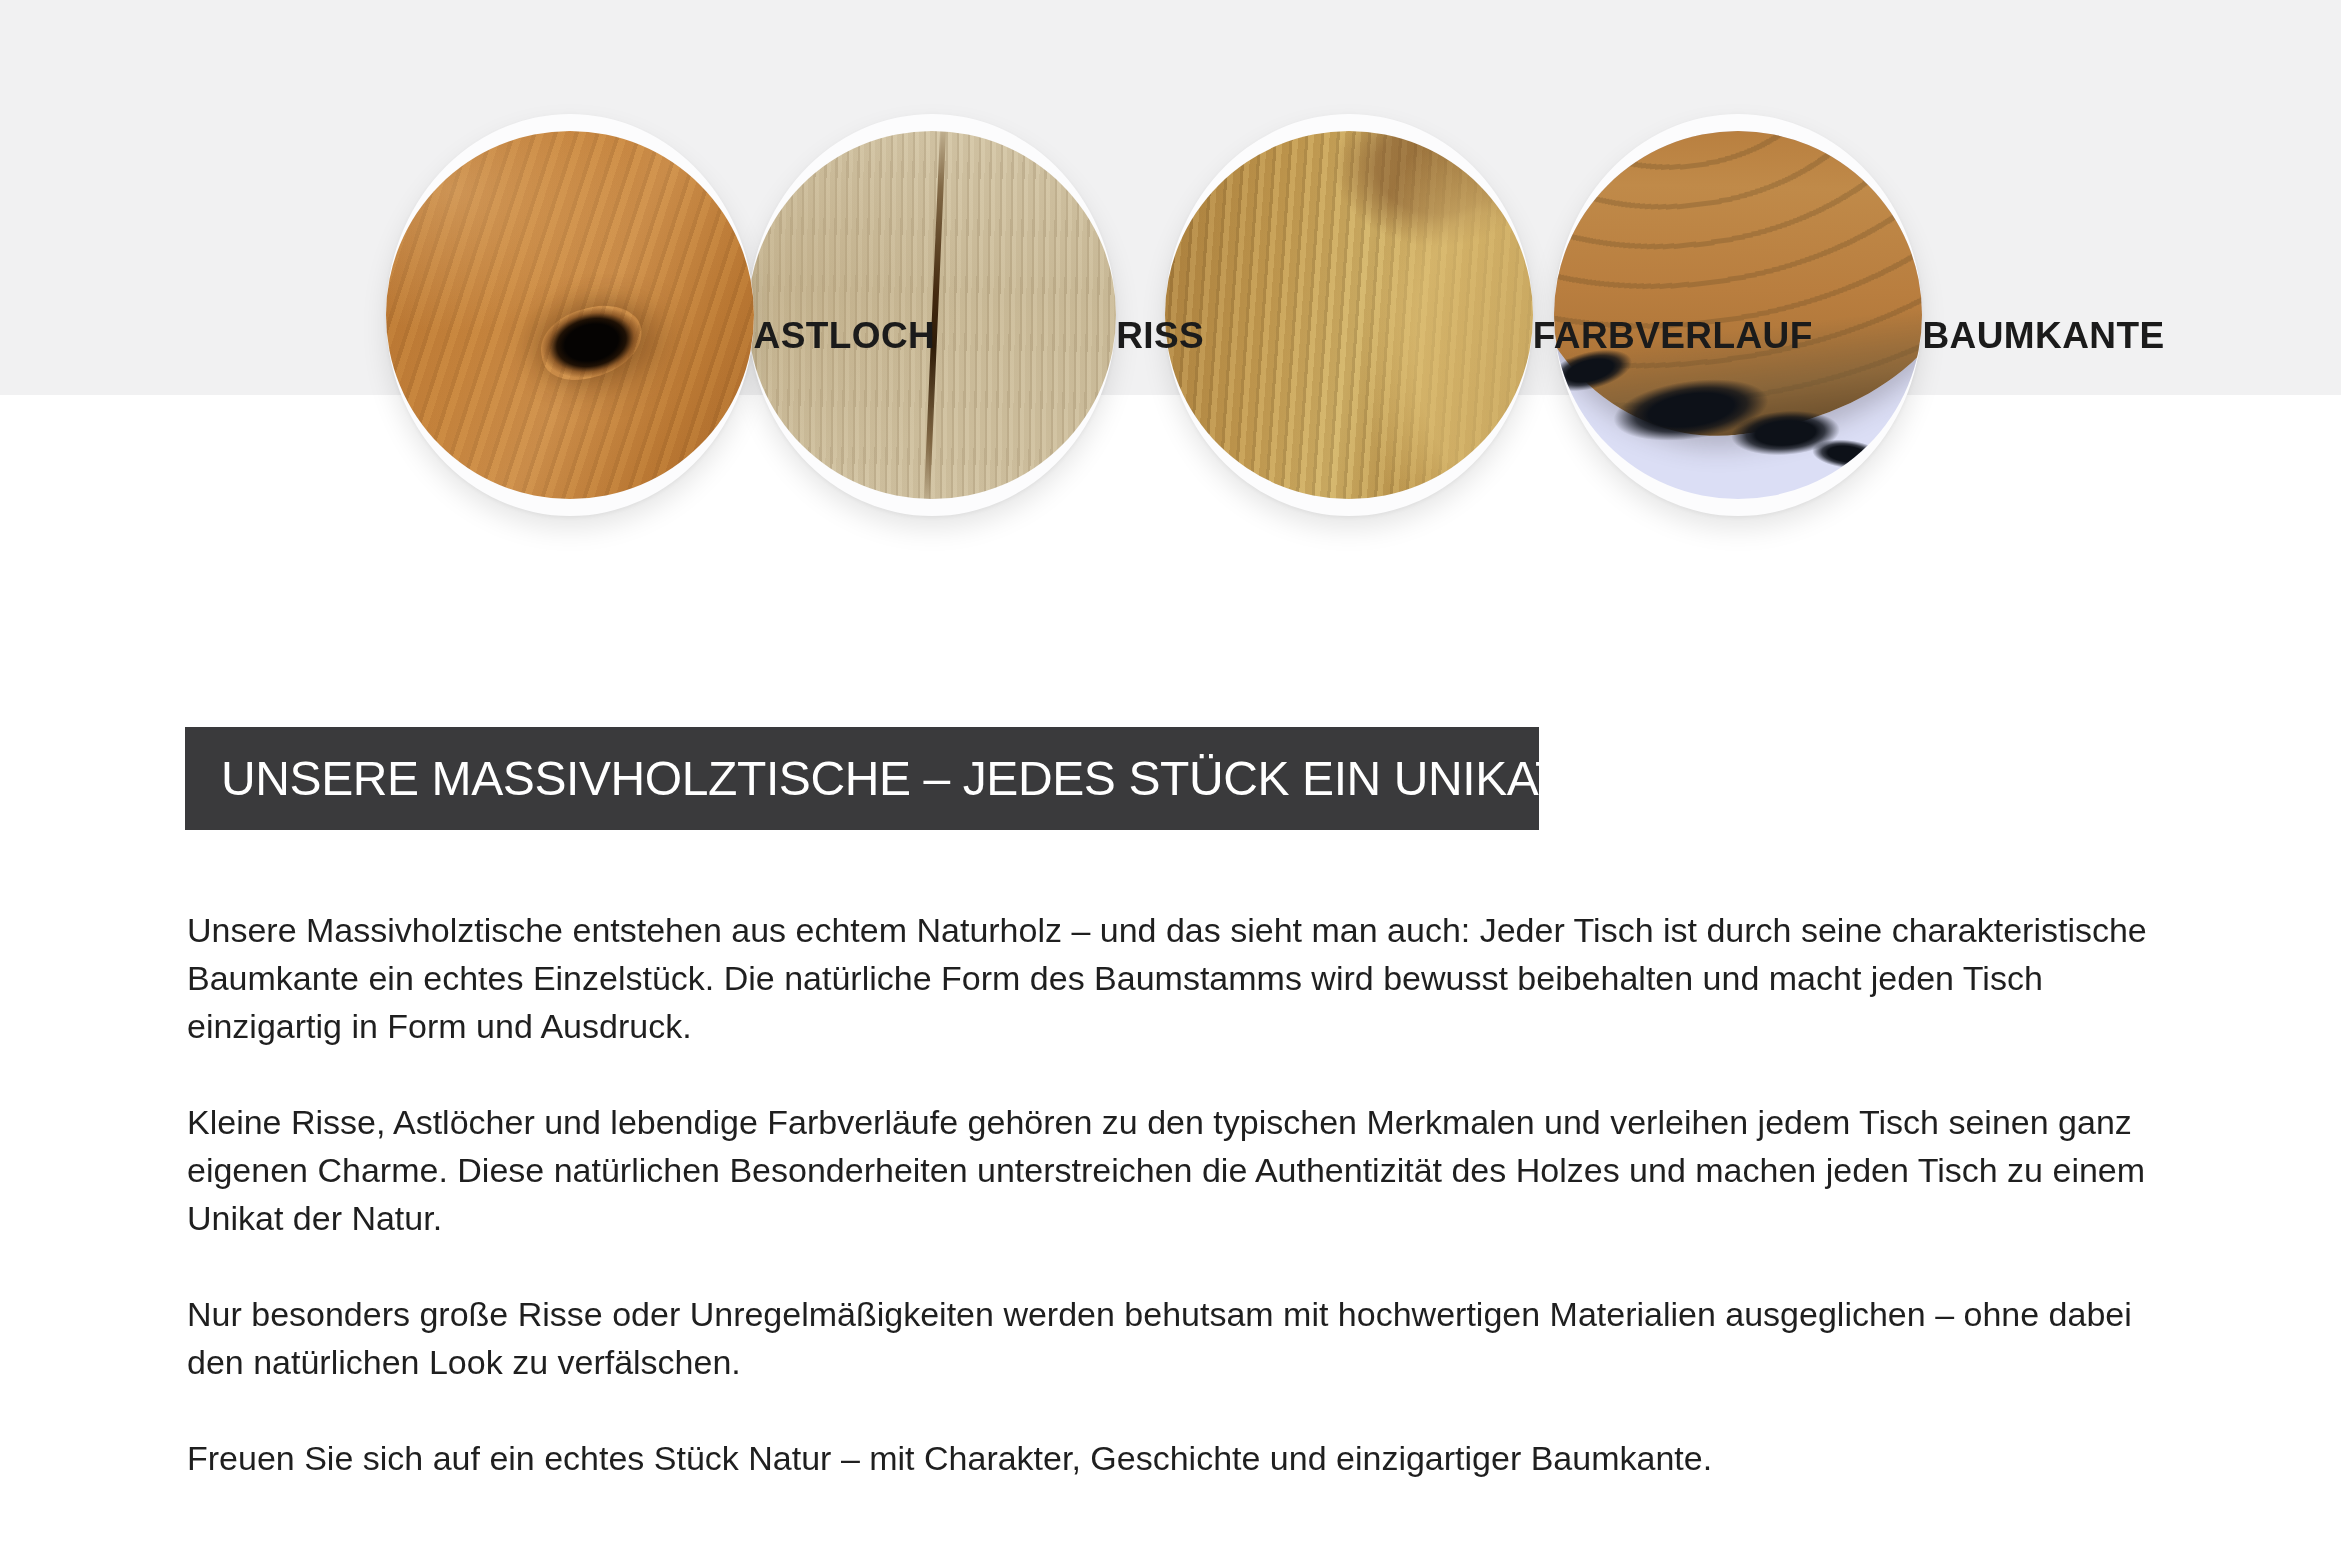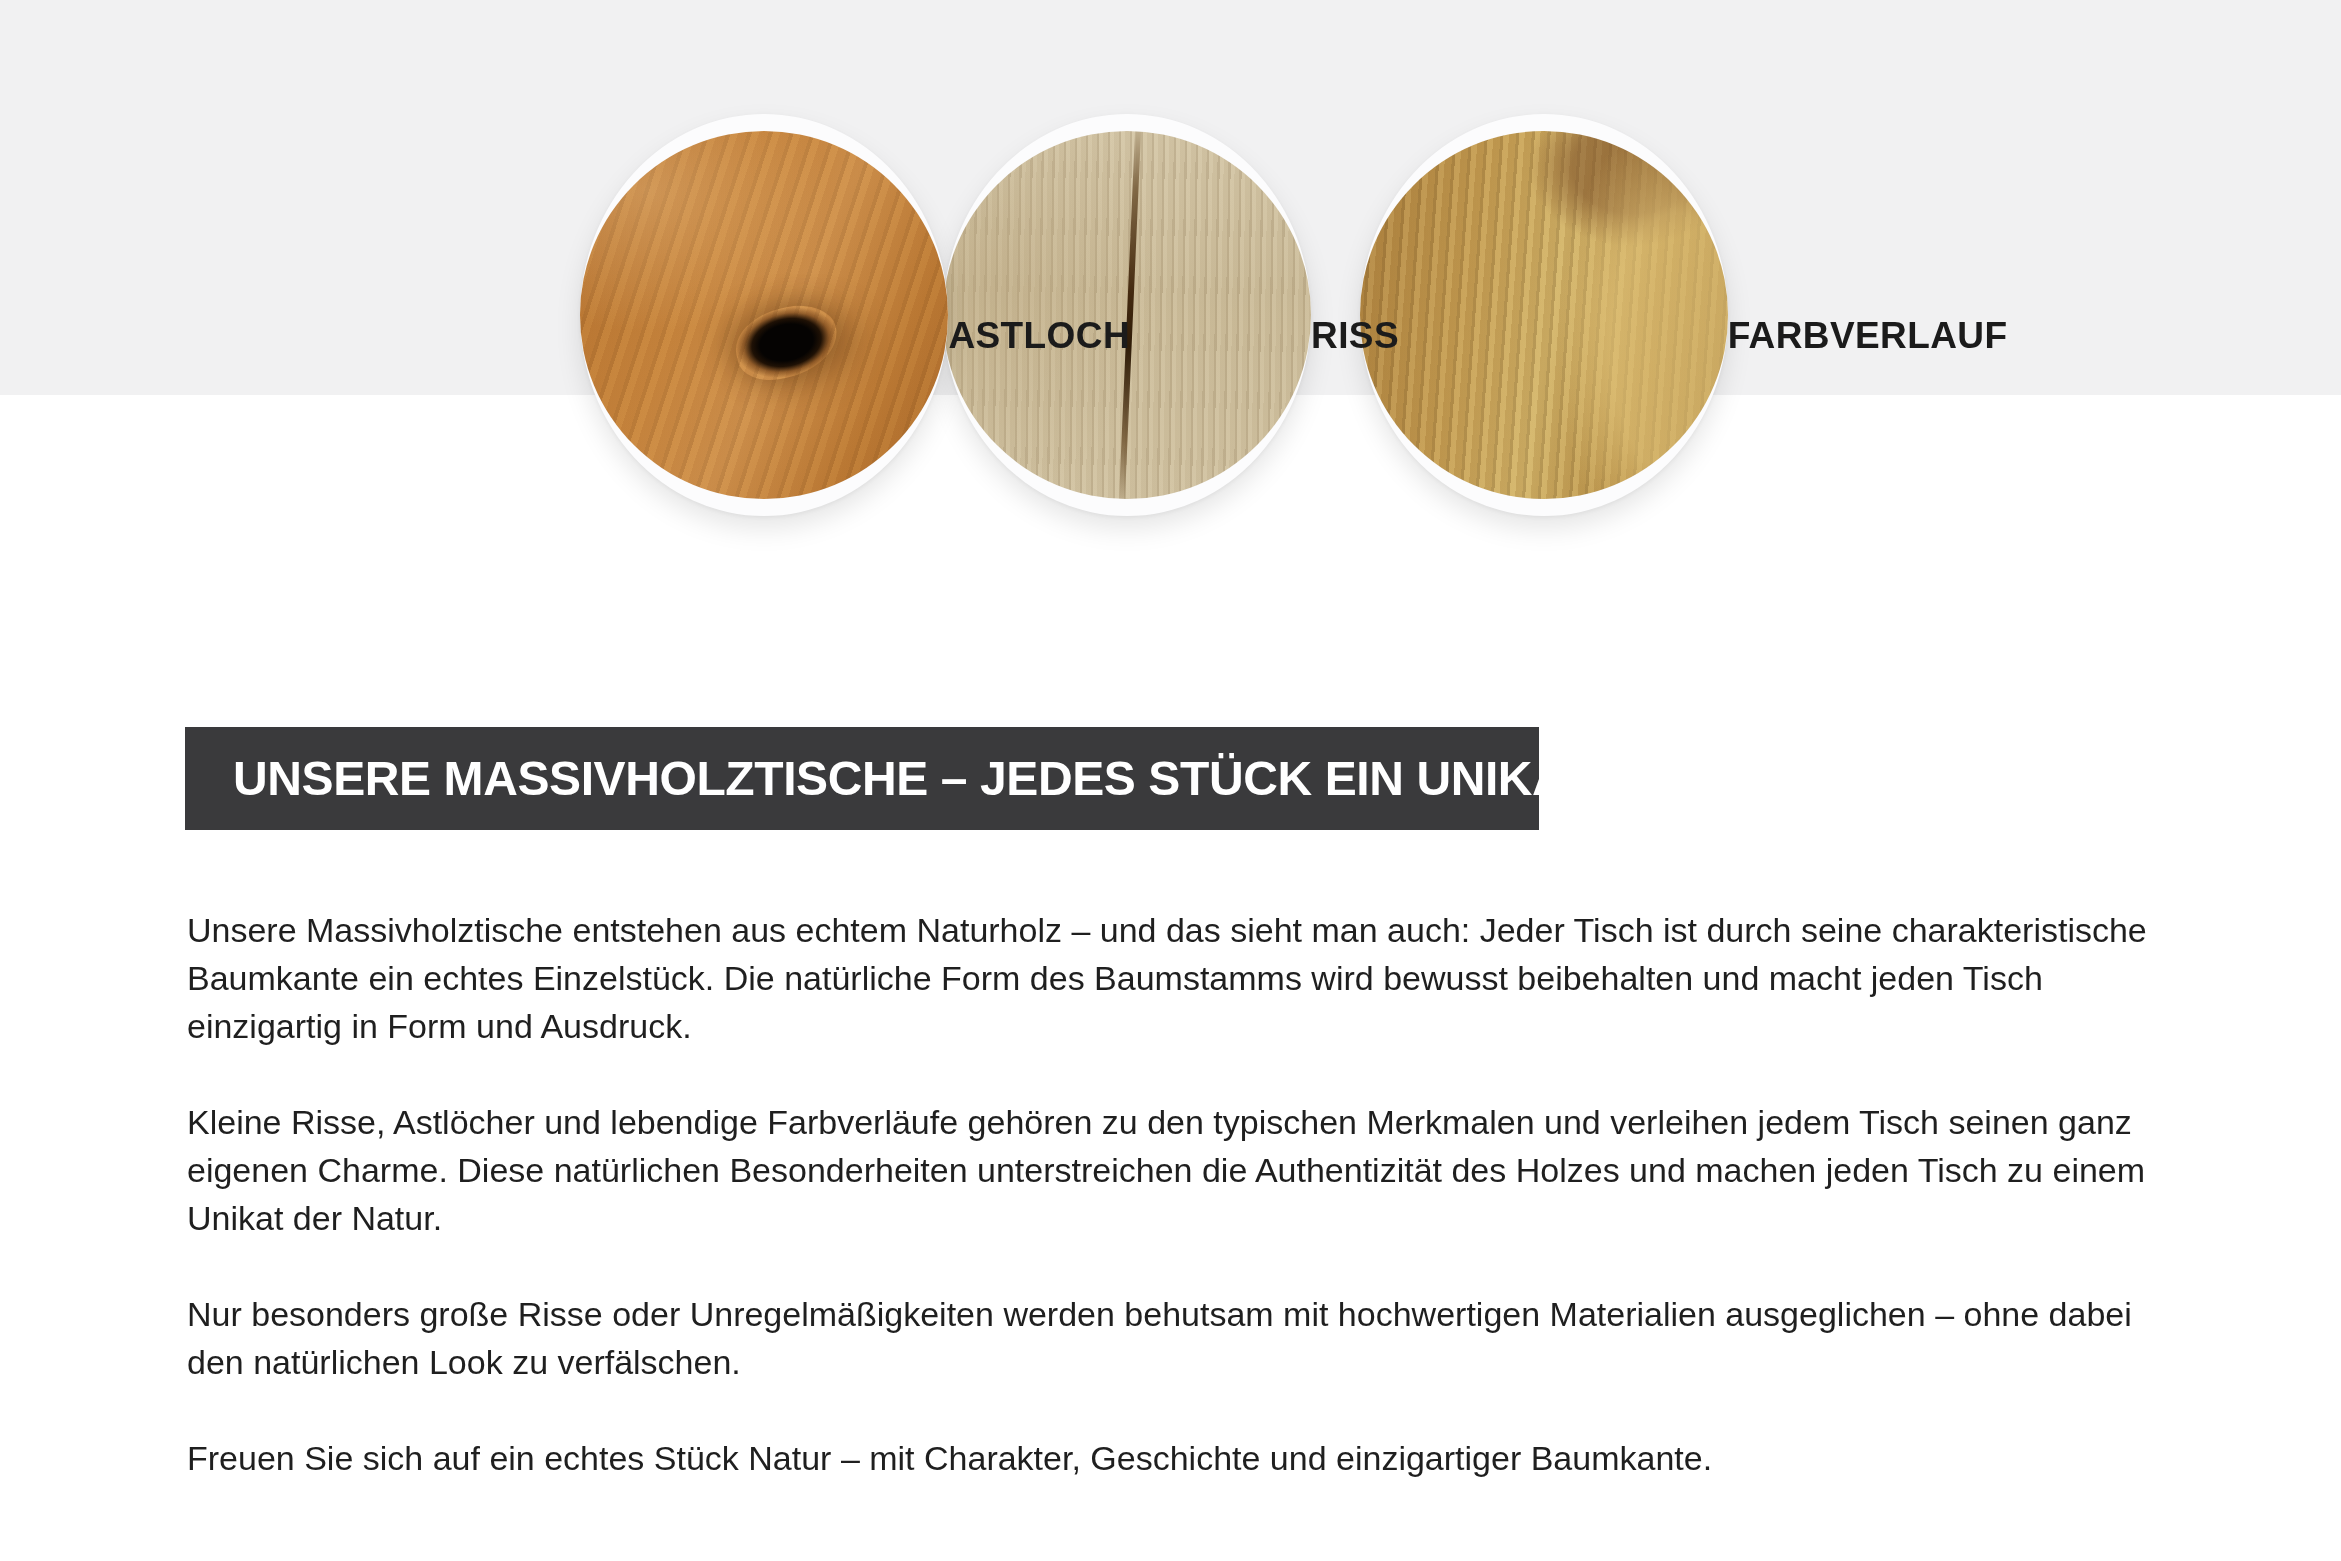--- a/index.html
+++ b/index.html
@@ -121,22 +121,22 @@
     border-radius:0 0 100% 100% / 0 0 160% 90%;
     transform:rotate(-10deg); opacity:0.92;
   }
 
   
   .title-bar {
     position:absolute; left:185px; top:727px; width:1354px; height:103px;
     background:#3a3a3c;
   }
   .title-bar .title-text {
-    display:block; padding-left:48px; line-height:103px;
-    font-size:48px; font-weight:700; letter-spacing:-0.4px;
+    display:block; padding-left:36px; line-height:103px;
+    font-size:48px; font-weight:400; letter-spacing:-0.4px;
     color:#ffffff; white-space:nowrap;
   }
 
   
   .body-copy {
     position:absolute; left:187px; top:906px; width:2139px;
     color:#1f1f1f;
   }
   .body-copy p {
     margin:0 0 48px 0;
@@ -169,20 +169,32 @@
     <div class="label">RISS</div>
   </div>
 
   <div class="figure">
     <div class="ring">
       <div class="photo p3"></div>
     </div>
     <div class="label">FARBVERLAUF</div>
   </div>
 
+  <div class="figure">
+    <div class="ring">
+      <div class="photo p4">
+        <div class="wood4"></div>
+        <div class="bark-spot bark-a"></div>
+        <div class="bark-spot bark-b"></div>
+        <div class="bark-spot bark-c"></div>
+        <div class="bark-spot bark-d"></div>
+      </div>
+    </div>
+    <div class="label">BAUMKANTE</div>
+  </div>
 
 
 </div>
 
 <div class="title-bar">
   <span class="title-text">UNSERE MASSIVHOLZTISCHE – JEDES STÜCK EIN UNIKAT</span>
 </div>
 
 <div class="body-copy">
   <p>Unsere Massivholztische entstehen aus echtem Naturholz – und das sieht man auch: Jeder Tisch ist durch seine charakteristische

